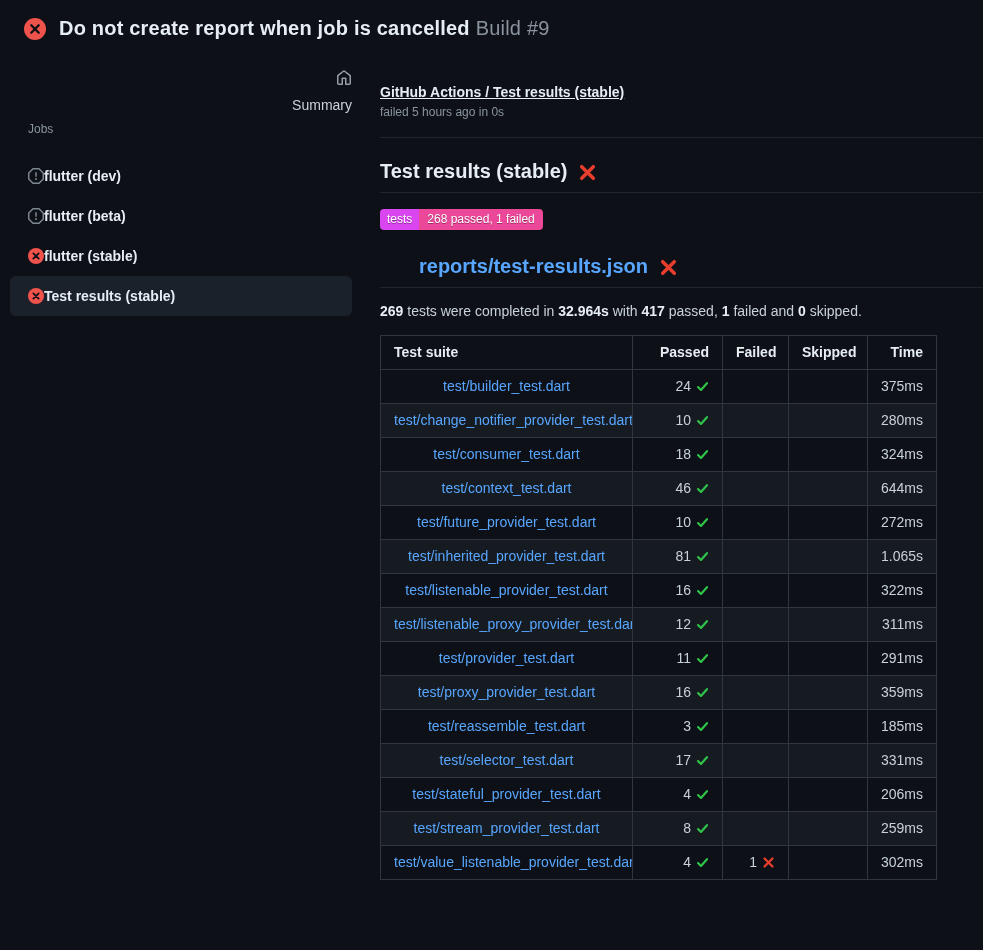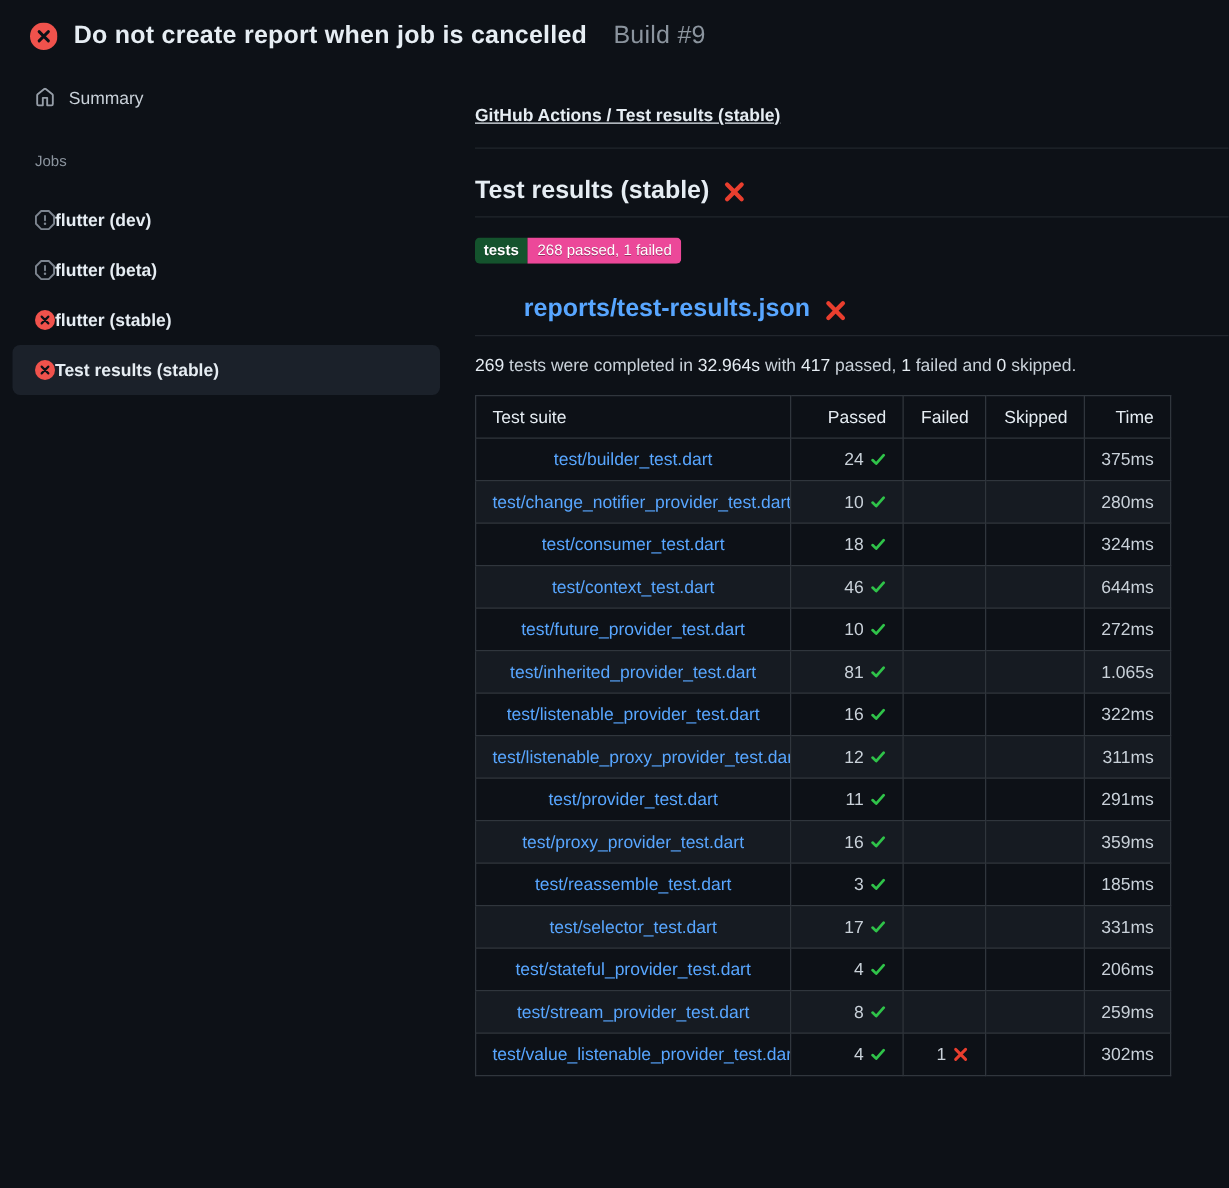--- a/index.html
+++ b/index.html
@@ -10,30 +10,30 @@
     font-family:"Liberation Sans", sans-serif;
     font-size:14px;
   }
   
   .app-header {
     display:flex; align-items:center; gap:13px;
     padding:17px 24px 0 24px;
   }
   .app-header .status-ico { width:22px; height:22px; flex:0 0 auto; display:block; }
   .run-title { font-size:20px; font-weight:700; color:#e6edf3; letter-spacing:.2px; }
-  .run-title .build-no { color:#8b949e; font-weight:400; margin-left:21px; }
+  .run-title .build-no { color:#8b949e; font-weight:400; margin-left:6px; }
 
   
   .layout { display:flex; align-items:flex-start; margin-top:30px; }
 
   
   aside { width:380px; flex:0 0 380px; }
   .summary-item {
-    display:flex; align-items:flex-start; gap:11px;
-    margin:0 28px 0 28px; height:36px; cursor:pointer;
+    display:flex; align-items:flex-end; gap:11px;
+    margin:0 28px 0 28px; height:36px; cursor:pointer;flex-direction:column;
   }
   .summary-item svg { width:16px; height:16px; display:block; }
   .summary-label { font-size:14px; color:#c9d1d9; }
   .jobs-label { margin:16px 0 20px 28px; font-size:12px; color:#8b949e; }
   .job-item {
     display:flex; align-items:center; gap:0;
     height:40px; margin:0 28px 0 10px; padding-left:18px;
     border-radius:6px; cursor:pointer;
   }
   .job-item.selected { background:#1b212a; }
@@ -47,40 +47,40 @@
   .divider { border:none; border-top:1px solid #21262d; height:0; }
   .div1 { margin-top:18px; }
   .heading-row { display:flex; align-items:center; gap:11px; }
   .h2-row { margin-top:22px; }
   .section-title { font-size:20px; font-weight:600; color:#e6edf3; }
   .heading-row .x-ico { width:19px; height:19px; display:block; margin-top:2px; }
   .div2 { margin-top:9px; }
   .badge { display:inline-flex; margin-top:16px; border-radius:4px; overflow:hidden;
            font-size:12px; line-height:14px; color:#ffffff;
            text-shadow:0 1px 0 rgba(0,0,0,.35); }
-  .badge .badge-key  { background:#14532d; padding:3px 7px 4px 7px;font-weight:bold; }
+  .badge .badge-key  { background:#d946ef; padding:3px 7px 4px 7px; }
   .badge .badge-val  { background:#ec4899; padding:3px 8px 4px 8px; }
   .h3-row { margin-top:25px; }
   .report-link { font-size:20px; font-weight:600; color:#58a6ff; text-decoration:none; cursor:pointer;margin-left:39px; }
   .div3 { margin-top:9px; }
   .summary-line { margin-top:15px; font-size:14px; color:#c9d1d9; }
-  .summary-line .b { font-weight:400; color:#e6edf3; }
+  .summary-line .b { font-weight:700; color:#e6edf3; }
 
   
   table.results {
     margin-top:16px; border-collapse:collapse; table-layout:fixed;
     width:556px; font-size:14px;
   }
   col.c-suite{width:252px} col.c-passed{width:90px} col.c-failed{width:66px}
   col.c-skipped{width:79px} col.c-time{width:69px}
   .results th, .results td {
     border:1px solid #30363d; padding:6px 13px; line-height:21px;
     white-space:nowrap; overflow:hidden;
   }
-  .results th { font-weight:400; color:#e6edf3; text-align:right; }
+  .results th { font-weight:700; color:#e6edf3; text-align:right; }
   .results th.left { text-align:left; }
   .results td { text-align:right; color:#c9d1d9; }
   .results td.suite { text-align:center; }
   .results td.suite a { color:#58a6ff; text-decoration:none; cursor:pointer; }
   .results tbody tr:nth-child(even) { background:#161b22; }
   .cell-ico { width:13px; height:13px; display:inline-block; vertical-align:-2px; margin-left:5px; }
 </style>
 </head>
 <body>
 
@@ -141,20 +141,21 @@
               <path d="M5.3 5.3 L10.7 10.7 M10.7 5.3 L5.3 10.7" stroke="#0d1117" stroke-width="1.7" stroke-linecap="round"></path>
             </svg>
           </span>
           <span class="job-label">Test results (stable)</span>
         </div>
       </div>
   </aside>
 
   <main>
     <div class="breadcrumb">GitHub Actions / Test results (stable)</div>
+    <div class="run-status">failed 5 hours ago in 0s</div>
     <hr class="divider div1">
 
     <div class="heading-row h2-row">
       <span class="section-title">Test results (stable)</span>
       <span class="x-ico">
         <svg viewBox="0 0 16 16" width="19" height="19">
           <path d="M3.1 3.1 L12.9 12.9 M12.9 3.1 L3.1 12.9" stroke="#e93e2e" stroke-width="2.9" stroke-linecap="round"></path>
         </svg>
       </span>
     </div>

